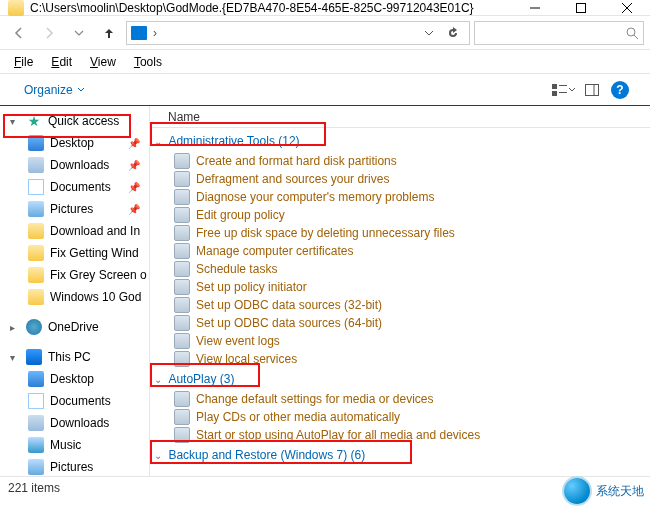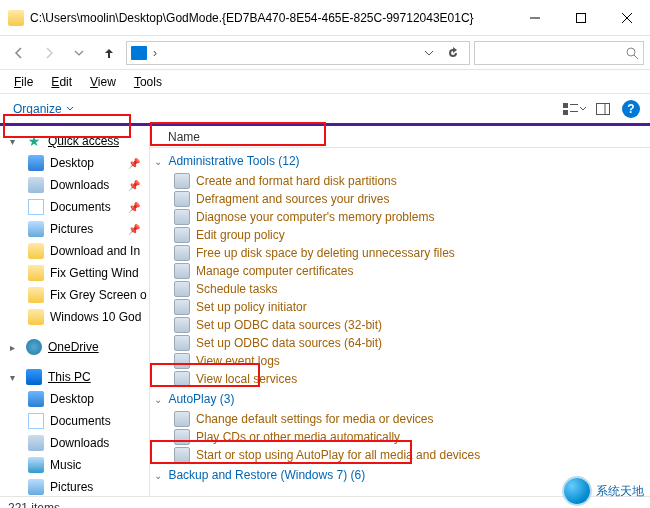--- a/index.html
+++ b/index.html
@@ -1,49 +1,49 @@
 <!DOCTYPE html>
 <html><head>
 <meta charset="utf-8">
 <style>
 * { margin: 0; padding: 0; box-sizing: border-box; font-family: "Segoe UI", Tahoma, sans-serif; font-size: 12px; }
 body { width: 650px; height: 508px; background: #fff; overflow: hidden; position: relative; }
 
-.titlebar { height: 36px; display: flex; align-items: center; padding: 0 0 0 8px; border-bottom: 1px solid #e5e5e5; }
+.titlebar { height: 16px; display: flex; align-items: center; padding: 0 0 0 8px; border-bottom: 1px solid #e5e5e5; }
 .titlebar .folder-icon { width: 16px; height: 16px; margin-right: 6px; }
 .titlebar .title { flex: 1; color: #000; font-size: 12px; }
 .winbtn { width: 46px; height: 30px; display: flex; align-items: center; justify-content: center; color: #000; }
 
 .navbar { height: 34px; display: flex; align-items: center; padding: 2px 6px; gap: 4px; border-bottom: 1px solid #e5e5e5; }
 .navbtn { width: 26px; height: 26px; display: flex; align-items: center; justify-content: center; color: #888; border-radius: 2px; }
 .navbtn.enabled { color: #333; }
 .addrbar { flex: 1; height: 24px; border: 1px solid #ccc; display: flex; align-items: center; padding: 0 4px; gap: 4px; background: #fff; }
 .addrbar .addr-icon { width: 16px; height: 14px; background: #0078d7; display: inline-block; border-radius: 1px; }
 .addr-chevron { color: #555; padding: 0 2px; }
 .addr-actions { display: flex; align-items: center; }
 .addr-actions .navbtn { width: 24px; }
 .searchbox { width: 170px; height: 24px; border: 1px solid #ccc; display: flex; align-items: center; padding: 0 4px; justify-content: flex-end; }
 
 .menubar { height: 24px; display: flex; align-items: center; padding: 0 6px; gap: 2px; border-bottom: 1px solid #e5e5e5; }
 .menubar .menu { padding: 2px 8px; }
 .menubar .menu u { text-decoration: underline; }
 
-.toolbar { height: 32px; display: flex; align-items: center; padding: 0 5px; border-bottom: 3px solid #4c1d95; }
+.toolbar { height: 32px; display: flex; align-items: center; padding: 0 16px; border-bottom: 1px solid #4c1d95; }
 .toolbar .tool { padding: 4px 8px; display: flex; align-items: center; gap: 4px; color: #0066b3; }
 .toolbar .spacer { flex: 1; }
 .toolbar .iconbtn { width: 28px; height: 24px; display: flex; align-items: center; justify-content: center; color: #444; }
 .toolbar .help { color: #fff; background: #0078d7; border-radius: 50%; width: 18px; height: 18px; font-weight: bold; text-align: center; line-height: 18px; }
 
 .body { display: flex; height: 370px; }
 .sidebar { width: 150px; border-right: 1px solid #e5e5e5; overflow: hidden; padding-top: 4px; }
 .side-section { margin-bottom: 8px; }
 .side-head { display: flex; align-items: center; padding: 3px 4px 3px 10px; gap: 6px; }
 .side-head .exp { width: 10px; color: #666; font-size: 10px; }
 .side-head .ico { width: 16px; height: 16px; display: inline-block; }
-.side-head .txt { white-space: nowrap; overflow: hidden; text-decoration: underline; }
+.side-head .txt { white-space: nowrap; overflow: hidden; }
 .side-item { display: flex; align-items: center; padding: 3px 4px 3px 28px; gap: 6px; white-space: nowrap; overflow: hidden; }
 .side-item .ico { width: 16px; height: 16px; display: inline-block; flex-shrink: 0; }
 .pin { color: #999; font-size: 10px; margin-left: auto; margin-right: 4px; }
 
 .content { flex: 1; overflow: hidden; position: relative; }
 .col-header { height: 22px; border-bottom: 1px solid #e5e5e5; display: flex; align-items: center; padding-left: 18px; color: #333; }
 .list { padding: 2px 0; }
 .group-head { display: flex; align-items: center; padding: 4px 6px 4px 4px; color: #0066b3; gap: 6px; }
 .group-head .gchev { color: #777; font-size: 10px; }
 .item-row { display: flex; align-items: center; padding: 1px 6px 1px 24px; gap: 6px; color: #a16207; }

